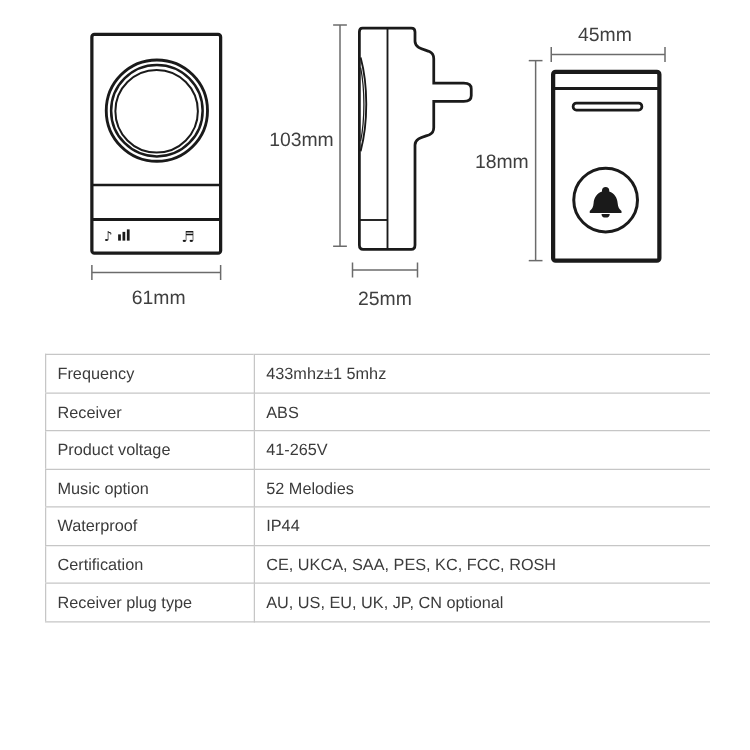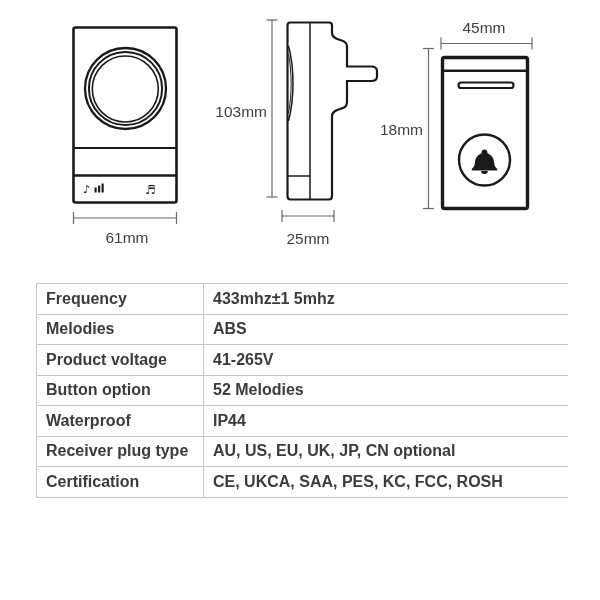--- a/index.html
+++ b/index.html
@@ -11,23 +11,23 @@
   svg .dimtext{font-family:"Liberation Sans",sans-serif;font-size:15.5px;fill:#3f3f3f;}
   svg .iconglyph{font-family:"DejaVu Sans",sans-serif;fill:#1a1a1a;}
   .spec-table{
     position:absolute;left:36px;top:283px;width:532px;
     border-collapse:collapse;table-layout:fixed;
     border-left:1px solid #c6c6c6;border-top:1px solid #c6c6c6;
   }
   .spec-table td{
     height:30.5px;box-sizing:border-box;
     border-bottom:1px solid #c6c6c6;
-    font-size:16px;color:#3b3b3b;
+    font-size:13px;color:#3b3b3b;
     padding:0 4px 0 9px;vertical-align:middle;
-    white-space:nowrap;overflow:hidden;font-weight:bold;
+    white-space:nowrap;overflow:hidden;
   }
   .spec-table td.k{width:167px;border-right:1px solid #c6c6c6;}
 </style>
 </head>
 <body>
 
 <div class="sheet">
 
   <svg class="diagrams" width="600" height="272" viewBox="0 0 600 272">
 
@@ -113,38 +113,38 @@
     <text class="dimtext" x="423" y="134.5" text-anchor="end">18mm</text>
   </svg>
 
   <table class="spec-table">
     <tbody>
       <tr>
         <td class="k">Frequency</td>
         <td class="v">433mhz±1 5mhz</td>
       </tr>
       <tr>
-        <td class="k">Melodies</td>
+        <td class="k">Receiver</td>
         <td class="v">ABS</td>
       </tr>
       <tr>
         <td class="k">Product voltage</td>
         <td class="v">41-265V</td>
       </tr>
       <tr>
-        <td class="k">Button option</td>
+        <td class="k">Music option</td>
         <td class="v">52 Melodies</td>
       </tr>
       <tr>
         <td class="k">Waterproof</td>
         <td class="v">IP44</td>
       </tr>
       <tr>
+        <td class="k">Certification</td>
+        <td class="v">CE, UKCA, SAA, PES, KC, FCC, ROSH</td>
+      </tr>
+      <tr>
         <td class="k">Receiver plug type</td>
         <td class="v">AU, US, EU, UK, JP, CN optional</td>
-      </tr>
-      <tr>
-        <td class="k">Certification</td>
-        <td class="v">CE, UKCA, SAA, PES, KC, FCC, ROSH</td>
       </tr>
     </tbody>
   </table>
 </div>
 
 </body></html>

